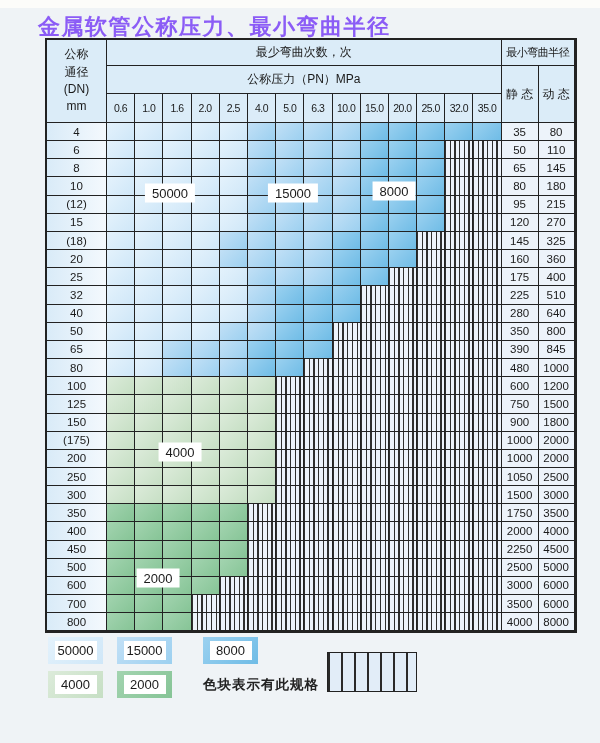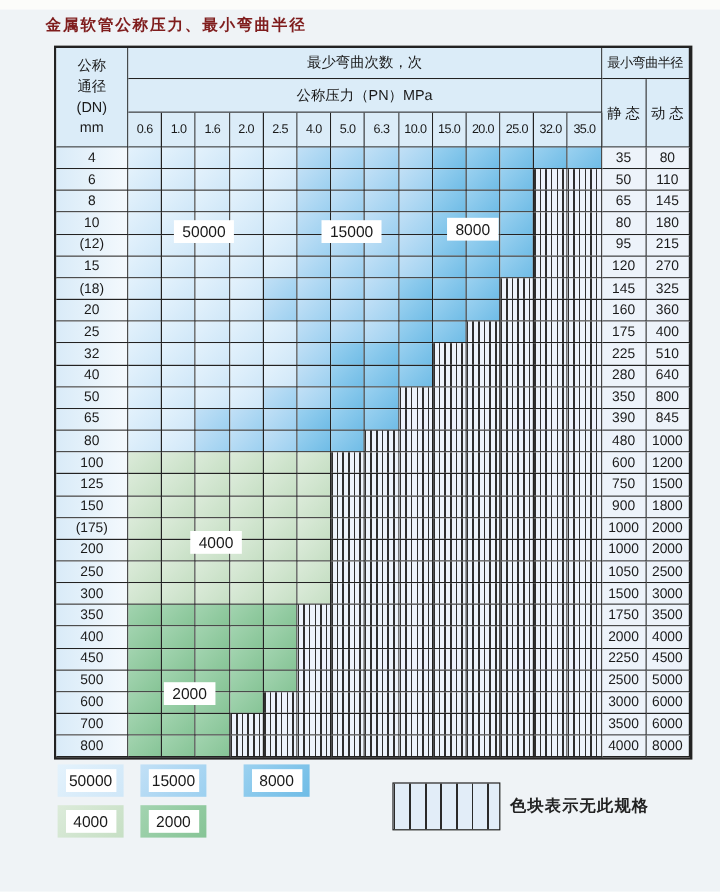--- a/index.html
+++ b/index.html
@@ -1,20 +1,20 @@
 <!DOCTYPE html>
 <html style="--page-bg: #eff3f6; --border: #222222; --header-bg: #dbecf8; --blue-light: #cfe7f8; --blue-mid: #9cd0f0; --blue-dark: #6fbce6; --green-light: #c6dfc4; --green-dark: #86c496; --hatch-bg: #edf3fb;"><head>
 <meta charset="utf-8">
 <style>
   html,body{margin:0;padding:0;}
   body{width:600px;height:743px;font-family:"Liberation Sans","DejaVu Sans",sans-serif;}
   .page{position:relative;width:600px;height:743px;background:var(--page-bg,#eff3f6);overflow:hidden;}
   .top-strip{position:absolute;top:0;left:0;width:600px;height:8px;background:#fcfcfa;}
   .title{position:absolute;left:38px;top:12px;font-family:"DejaVu Serif","Liberation Serif",serif;
-         font-size:13px;font-weight:bold;color:#7f1d1d;letter-spacing:1.5px;}
+         font-size:22px;font-weight:bold;color:#8b5cf6;letter-spacing:1.5px;}
   
   .t-wrap{position:absolute;left:35px;top:38px;padding-left:10px;}
   .t-grid{display:grid;border:2px solid var(--border,#222);background:#fff;
           grid-template-columns:60px repeat(14,28.2px) 37px 36px;
           grid-template-rows:26px 28px 29px repeat(28,18.17px);}
   .cell{display:flex;align-items:center;justify-content:center;
         border-right:1.5px solid var(--border,#222);border-bottom:1.5px solid var(--border,#222);
         font-size:11.5px;color:#1a1a1a;overflow:hidden;white-space:nowrap;}
   .h{background:var(--header-bg,#dbecf8);font-size:12px;}
   .dn-head{grid-column:1;grid-row:1/4;flex-direction:column;line-height:1.45;}
@@ -555,22 +555,22 @@
         <div class="cell val">8000</div>
       </div>
 
   <div class="ov-label" style="left: 135px; top: 155px;">50000</div>
       <div class="ov-label" style="left: 258px; top: 155px;">15000</div>
       <div class="ov-label" style="left: 359px; top: 153px;">8000</div>
       <div class="ov-label" style="left: 145px; top: 414px;">4000</div>
       <div class="ov-label" style="left: 123px; top: 540px;">2000</div>
     </div>
 
+  <div class="leg-text" style="left:203px;top:676px;">色块表示有此规格</div>
   <div class="hatch-box"></div>
-  <div class="leg-text" style="left:425px;top:663px;">色块表示无此规格</div>
 <div class="swatch sL" style="left: 48px; top: 637px;">
       <div class="inner">50000</div>
     </div>
     <div class="swatch sM" style="left: 117px; top: 637px;">
       <div class="inner">15000</div>
     </div>
     <div class="swatch sD" style="left: 203px; top: 637px;">
       <div class="inner">8000</div>
     </div>
     <div class="swatch sg" style="left: 48px; top: 671px;">

